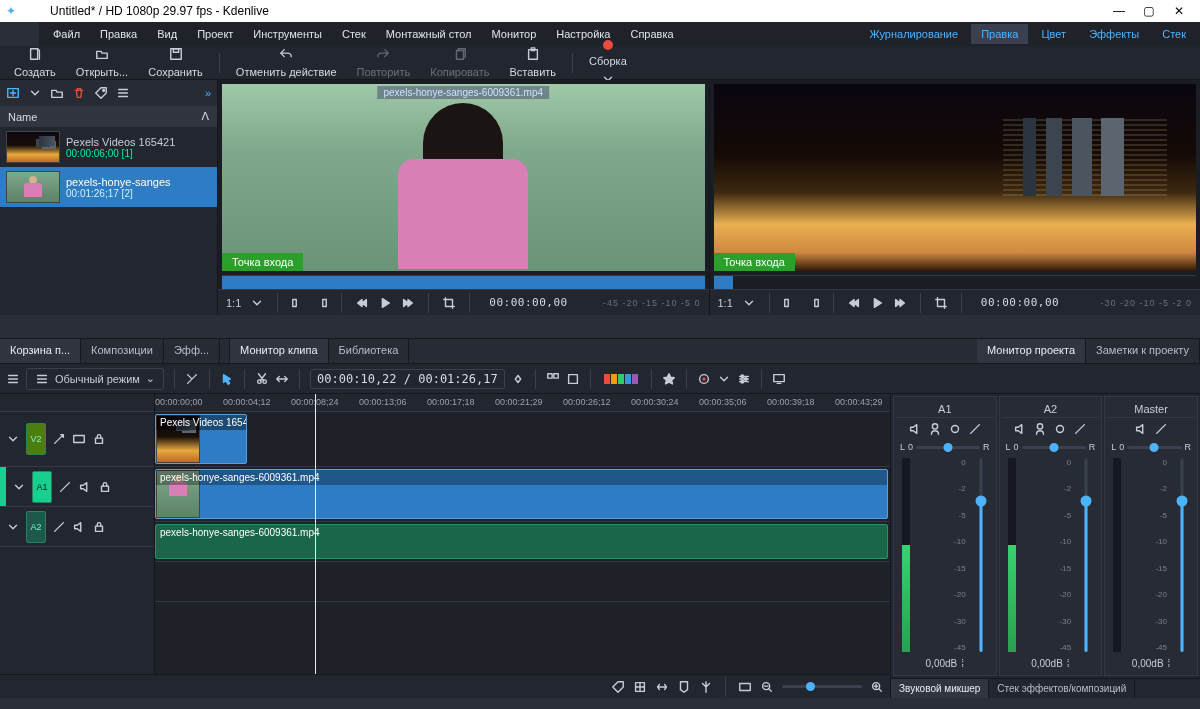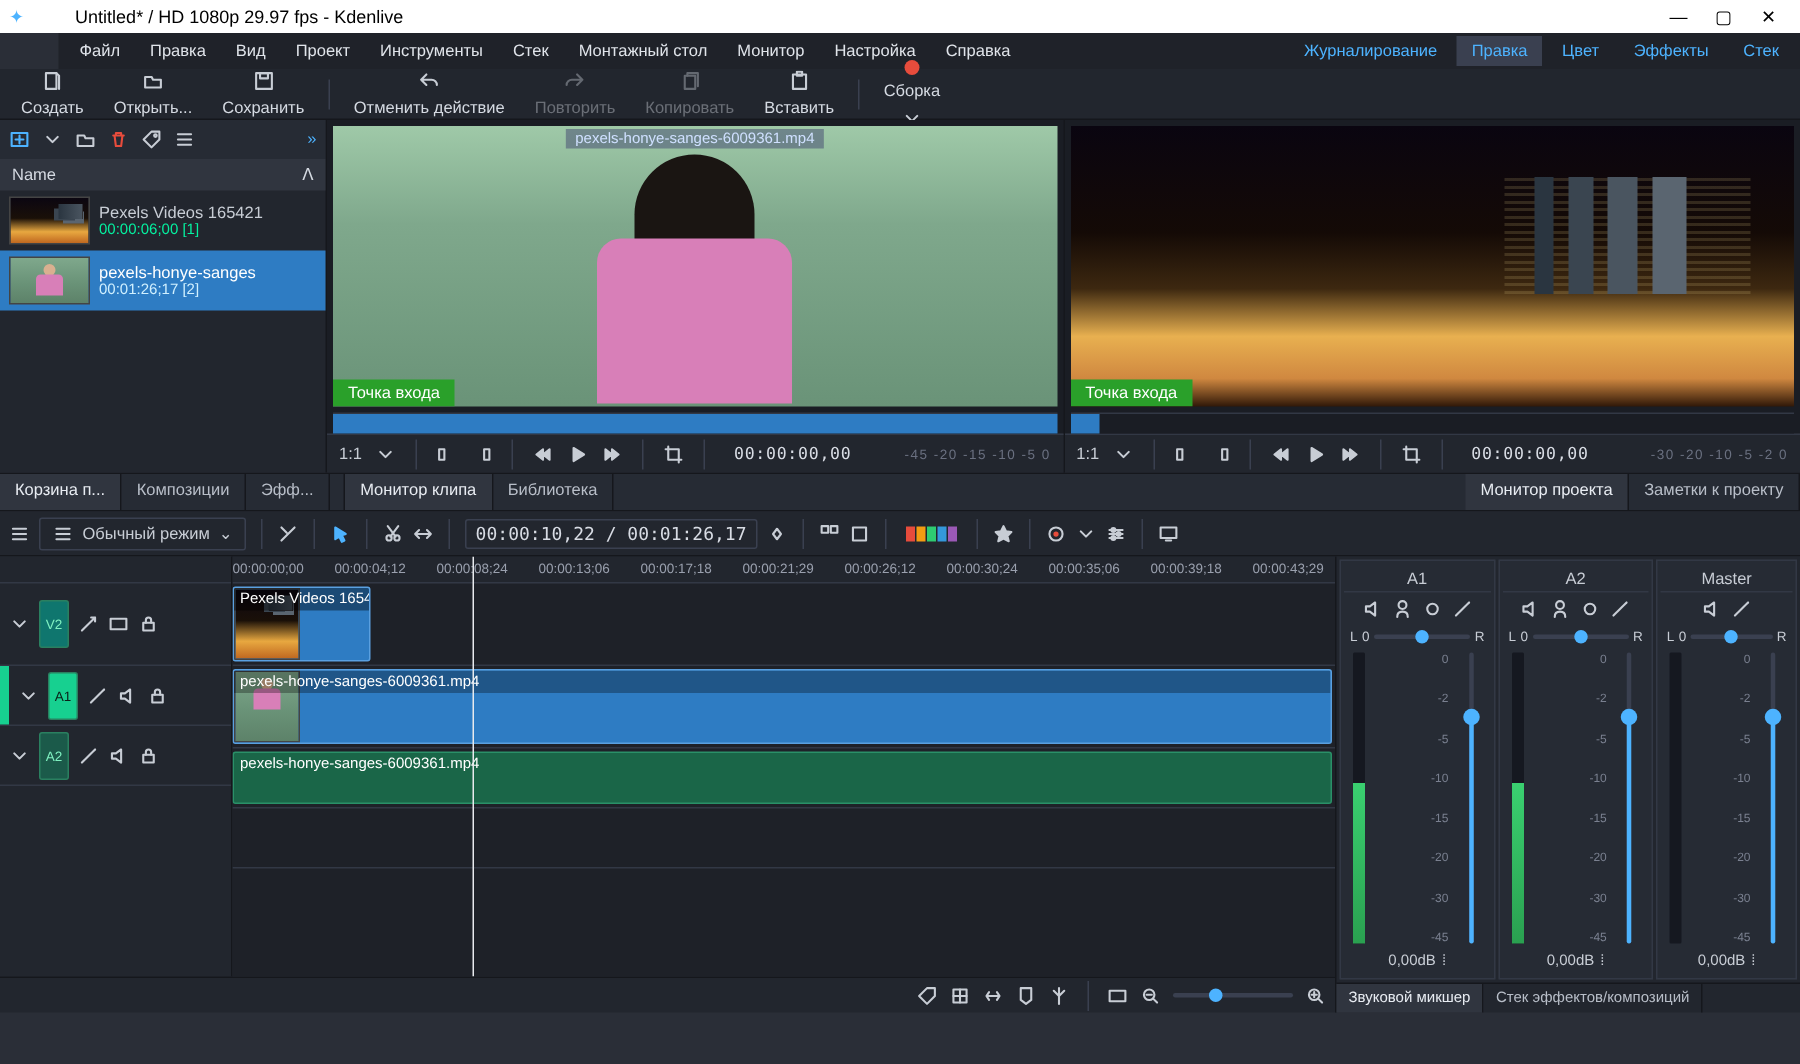--- a/index.html
+++ b/index.html
@@ -46,33 +46,33 @@
   linear-gradient(90deg,transparent 0%,transparent 12%,#2a3540 12%,#2a3540 20%,transparent 20%,transparent 26%,#3a4550 26%,#3a4550 36%,transparent 36%,transparent 42%,#4a5560 42%,#4a5560 54%,transparent 54%,transparent 60%,#5a6570 60%,#5a6570 74%,transparent 74%),
   repeating-linear-gradient(0deg,rgba(255,230,150,.15) 0 2px,transparent 2px 5px);}
 .filename-overlay { position:absolute; top:2px; left:50%; transform:translateX(-50%); background:rgba(80,90,120,.6); color:#cfe0ff; padding:1px 6px; font-size:10px;}
 .inpoint { position:absolute; bottom:0; left:0; background:#2aa02a; color:#fff; padding:3px 10px; font-size:11px;}
 .mon-ruler { height:14px; background:#1a1d24; border-top:1px solid #323845; position:relative; margin:0 4px;}
 .mon-ruler .fill { position:absolute; height:100%; left:0; background:#2e7cc3;}
 .mon-ctl { height:26px; display:flex; align-items:center; padding:0 8px; gap:9px; background:#22262e; border-top:1px solid #323845;}
 .mon-ctl .tc { margin-left:6px; font-family:monospace; color:#d8dce4; font-size:11px; letter-spacing:.5px;}
 .mon-ctl .spacer { flex:1; }
 .dblvl { font-size:9px; color:#6a7080; letter-spacing:1px;}
-.tabs-row { height:26px; background:#262b34; display:flex; align-items:stretch; border-top:1px solid #15171c; border-bottom:1px solid #15171c;}
+.tabs-row { height:26px; background:#262b34; display:flex; align-items:stretch; border-top:1px solid #15171c; border-bottom:1px solid #15171c;margin-top:23px;}
 .tab { padding:5px 10px; border-right:1px solid #15171c; cursor:pointer; color:#b8bec8;}
 .tab.active { background:#30353f; color:#e8ecf2; }
 .tl-toolbar { height:30px; background:#22262e; display:flex; align-items:center; padding:0 6px; gap:6px; border-bottom:1px solid #15171c;}
 .dropdown { display:flex; align-items:center; gap:6px; border:1px solid #3a4050; padding:3px 8px; border-radius:2px;}
 .tl-tc { font-family:monospace; font-size:12px; padding:2px 6px; border:1px solid #3a4050; border-radius:2px; color:#d8dce4;}
 .timeline-area { display:flex; height:280px; }
 .track-headers { width:155px; background:#22262e; border-right:1px solid #15171c;}
 .ruler-spacer{height:18px;border-bottom:1px solid #323845;}
 .trk-hdr { height:55px; border-bottom:1px solid #323845; display:flex; align-items:center; padding:0 6px; gap:6px;}
 .trk-hdr.audio { height:40px; }
 .trk-tag { width:20px; height:32px; display:flex; align-items:center; justify-content:center; font-size:9px; border-radius:2px;}
-.trk-tag.v { background:#0f766e; color:#7ff0c0; border:1px solid #2a8060;}
+.trk-tag.v { background:#4d7c0f; color:#7ff0c0; border:1px solid #2a8060;}
 .trk-tag.v.on { background:#17d090; color:#0a2018;}
 .trk-tag.a { background:#1b5a4a; color:#7ff0c0; border:1px solid #2a8060;}
 .trk-tag.a.on { background:#17d090; color:#0a2018;}
 .stripe { position:absolute; left:0; width:6px; background:#17d090;}
 .timeline { flex:1; background:#1e2128; position:relative; overflow:hidden;}
 .tl-ruler { height:18px; background:#22262e; border-bottom:1px solid #323845; display:flex; font-size:9px; color:#9aa0ae; position:relative;}
 .tl-ruler span{position:absolute;top:3px;}
 .tl-track { height:55px; border-bottom:1px solid #323845; position:relative;}
 .tl-track.audio { height:40px; }
 .clipblk { position:absolute; top:2px; bottom:2px; border-radius:2px; overflow:hidden; display:flex; align-items:flex-start;}

